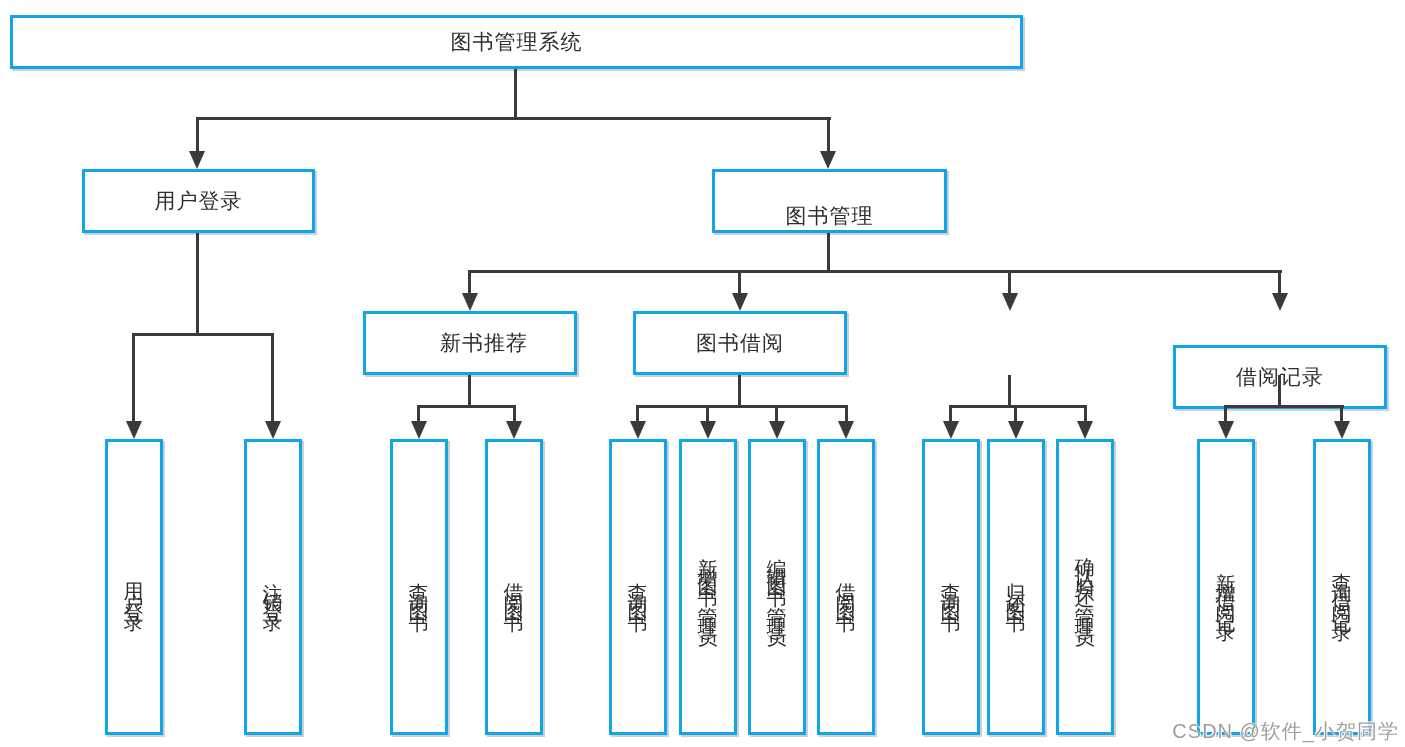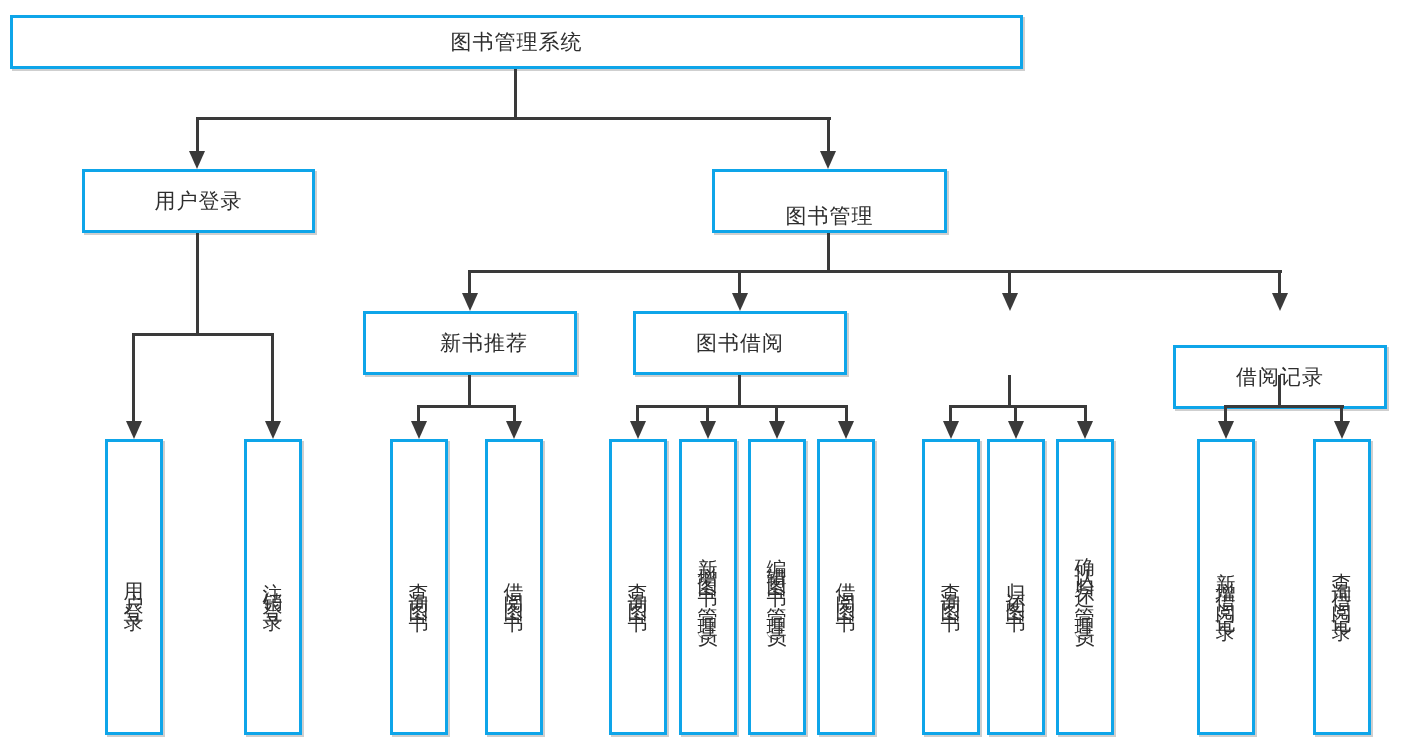--- a/index.html
+++ b/index.html
@@ -156,14 +156,15 @@
     <span class="vtext">确认归还（管理员）</span>
   </div>
 
   <div class="node" style="left:1197px;top:439px;width:58px;height:296px;">
     <span class="vtext">新增借阅记录</span>
   </div>
   <div class="node" style="left:1313px;top:439px;width:58px;height:296px;">
     <span class="vtext">查询借阅记录</span>
   </div>
 
+  <div class="watermark">CSDN @软件_小贺同学</div>
 
 </div>
 
 </body></html>

